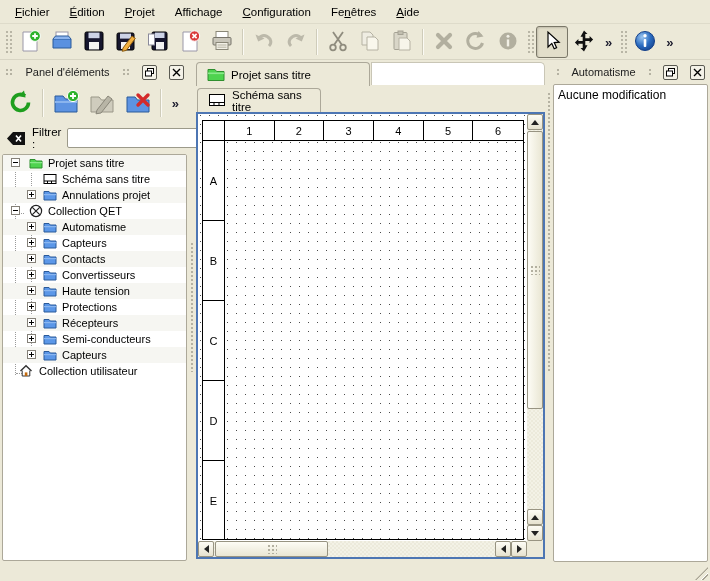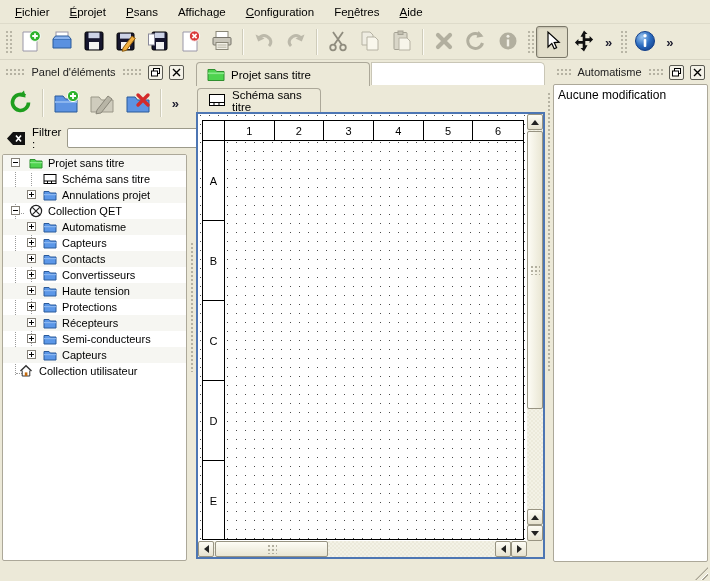--- a/index.html
+++ b/index.html
@@ -26,21 +26,21 @@
   .tb-handle { width:8px; height:26px; margin:0 2px;
     background-image:radial-gradient(#b9b6a6 1px, transparent 1.2px);
     background-size:4px 4px; background-position:1px 1px; }
   .tb-btn { width:32px; height:32px; display:flex; align-items:center; justify-content:center; border:1px solid transparent; border-radius:3px; }
   .tb-btn svg { width:24px; height:24px; }
   .tb-btn.pressed { border:1px solid #7a7768; background:#e2deca; box-shadow:inset 1px 1px 2px rgba(0,0,0,.15); }
   .tb-sep { width:2px; height:26px; margin:0 4px; border-left:1px solid #cfccba; border-right:1px solid #fbfaf4; }
   .tb-more { font-weight:bold; font-size:13px; color:#1c1c2e; padding:0 5px; }
 
   
-  .dock-title { height:20px; display:flex; align-items:center; gap:6px; padding:0 3px; }
+  .dock-title { height:20px; display:flex; align-items:center; gap:12px; padding:0 3px; }
   .dock-dots { flex:1; height:8px;
     background-image:radial-gradient(#b5b2a2 1px, transparent 1.2px);
     background-size:4px 4px; }
   .dock-title-text { font-size:11px; color:#222; white-space:nowrap; }
   .dock-btn { width:15px; height:15px; border:1px solid #5a5a52; background:#f4f2e8;
     display:flex; align-items:center; justify-content:center; border-radius:2px; }
   .dock-btn svg { width:9px; height:9px; }
 
   
   .left-dock { position:absolute; left:2px; top:62px; width:185px; height:501px; }
@@ -140,22 +140,22 @@
     background-image:repeating-linear-gradient(135deg, transparent 0 3px, #fff 3px 4px, #a8a494 4px 5px);
     clip-path:polygon(100% 0, 100% 100%, 0 100%); }
 </style>
 </head>
 <body>
 
 <div class="app">
 
   <div class="menubar">
     <div class="menu-item"><span></span><span class="key">F</span><span>ichier</span></div>
-    <div class="menu-item"><span></span><span class="key">É</span><span>projet</span></div>
-    <div class="menu-item"><span></span><span class="key">P</span><span>sans</span></div>
+    <div class="menu-item"><span></span><span class="key">É</span><span>dition</span></div>
+    <div class="menu-item"><span></span><span class="key">P</span><span>rojet</span></div>
     <div class="menu-item"><span>Afficha</span><span class="key">g</span><span>e</span></div>
     <div class="menu-item"><span></span><span class="key">C</span><span>onfiguration</span></div>
     <div class="menu-item"><span>Fe</span><span class="key">n</span><span>êtres</span></div>
     <div class="menu-item"><span></span><span class="key">A</span><span>ide</span></div>
   </div>
 
   <div class="toolbar">
     <div class="tb-handle"></div>
 
     <div class="tb-btn">

